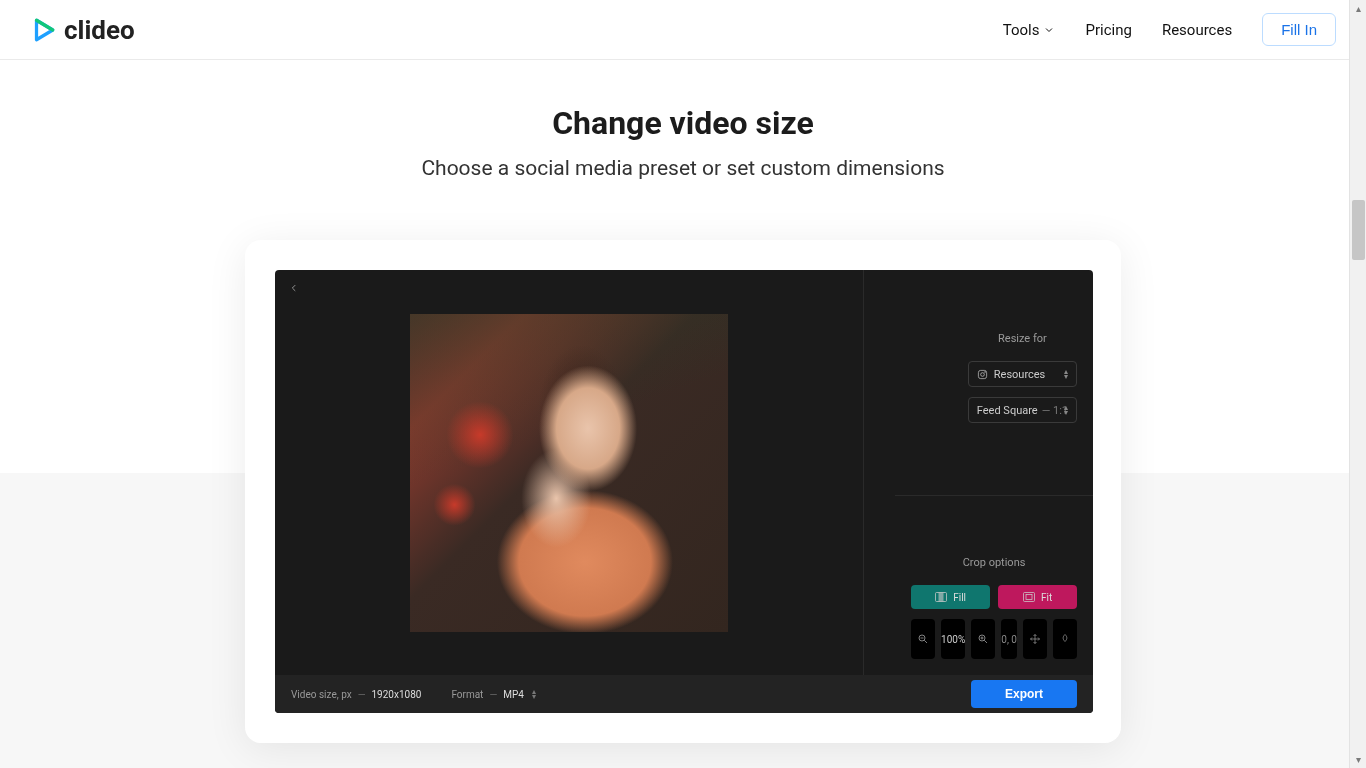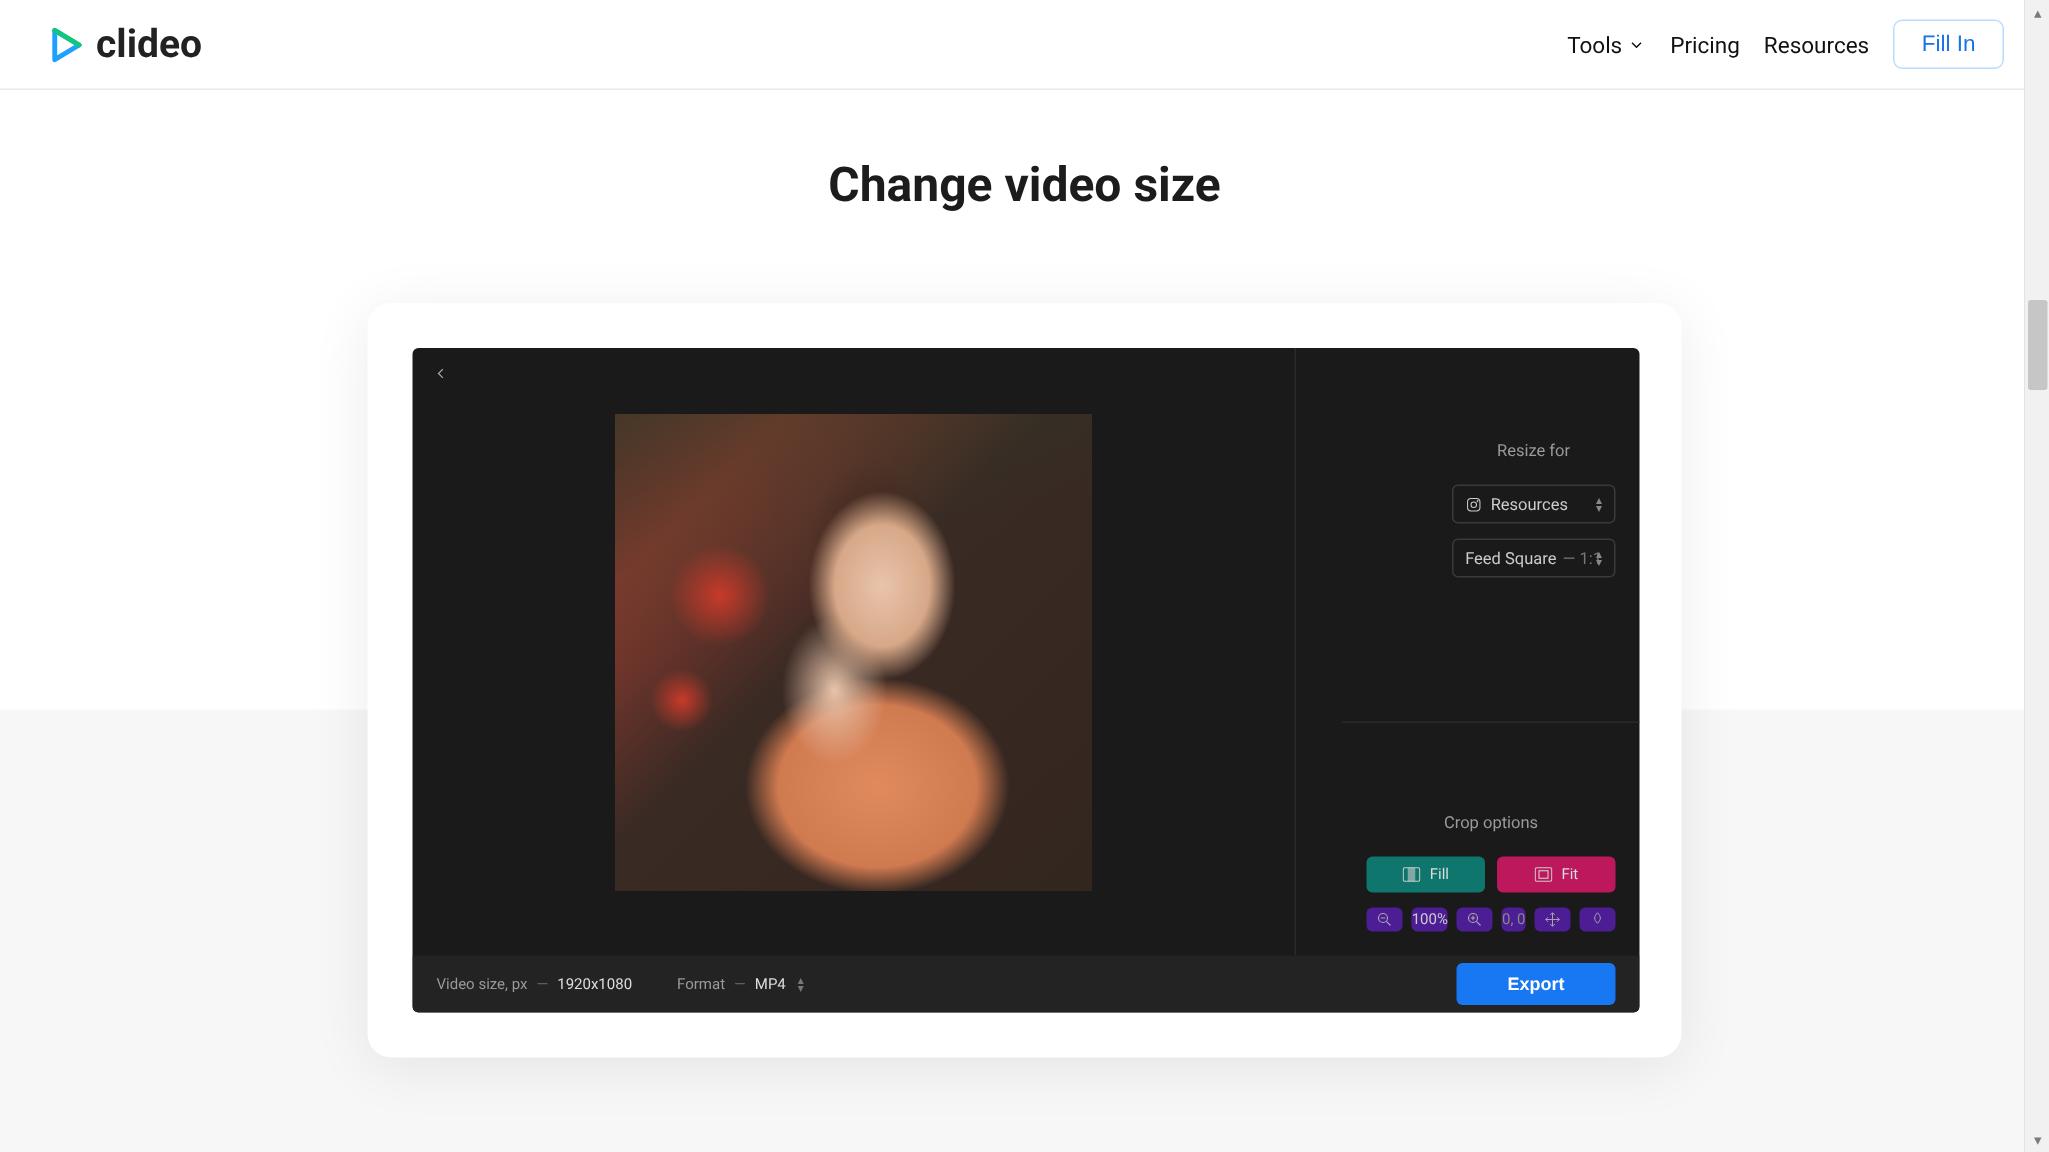--- a/index.html
+++ b/index.html
@@ -2,21 +2,21 @@
 <html><head>
 <meta charset="utf-8">
 <style>
 * { margin: 0; padding: 0; box-sizing: border-box; }
 body { font-family: -apple-system, BlinkMacSystemFont, "Segoe UI", Roboto, Helvetica, Arial, sans-serif; background: #fff; color: #111; width: 1366px; height: 768px; overflow: hidden; }
 
 
 .header { height: 60px; border-bottom: 1px solid #eaeaea; display: flex; align-items: center; justify-content: space-between; padding: 0 30px; }
 .logo { display: flex; align-items: center; gap: 8px; font-size: 26px; font-weight: 700; color: #222; }
 .logo svg { width: 26px; height: 26px; }
-.nav { display: flex; align-items: center; gap: 16px; font-size: 15px; color: #111; }
+.nav { display: flex; align-items: center; gap: 30px; font-size: 15px; color: #111; }
 .nav-item { display: flex; align-items: center; gap: 4px; cursor: pointer; }
 .signin-btn { border: 1px solid #bcdcff; color: #1a73e8; padding: 7px 18px; border-radius: 6px; font-size: 15px; cursor: pointer; background: #fff; }
 
 
 .hero { text-align: center; padding: 44px 0 30px; }
 .hero h1 { font-size: 32px; font-weight: 700; color: #1c1c1c; }
 .hero p { margin-top: 14px; font-size: 21px; color: #333; }
 
 
 .card { width: 876px; margin: 30px auto 0; background: #fff; border-radius: 16px; box-shadow: 0 6px 40px rgba(0,0,0,.08); padding: 30px; }
@@ -50,21 +50,21 @@
 .sel { border: 1px solid #3a3a3a; border-radius: 4px; height: 26px; display: flex; align-items: center; padding: 0 8px; margin-bottom: 10px; cursor: pointer; position: relative; }
 .sel .chev { position: absolute; right: 8px; color: #888; display: flex; flex-direction: column; line-height: 5px; font-size: 8px; }
 .sel .dim { color: #777; margin-left: 4px; }
 .sel svg { width: 11px; height: 11px; margin-right: 6px; stroke: #ccc; }
 
 .side-bot { border-top: 1px solid #2a2a2a; padding: 60px 16px 16px; }
 .crop-row { display: flex; gap: 8px; margin-bottom: 10px; }
 .pill { flex: 1; background: #be185d; border-radius: 4px; height: 24px; display: flex; align-items: center; justify-content: center; gap: 6px; font-size: 10px; cursor: pointer; color: #ddd; }
 .pill.active { background: #0f766e; }
 .tool-row { display: flex; gap: 6px; }
-.tool { background: #4c1d95; border-radius: 4px; height: 16px; display: flex; align-items: center; justify-content: center; font-size: 10px; cursor: pointer; color: #ccc; }
+.tool { background: #000000; border-radius: 4px; height: 40px; display: flex; align-items: center; justify-content: center; font-size: 10px; cursor: pointer; color: #ccc; }
 .tool.sq { width: 24px; }
 .tool.wide { flex: 1; cursor: default; }
 .tool.dim { color: #888; }
 
 
 .bottom { height: 38px; background: #232323; display: flex; align-items: center; padding: 0 16px; color: #999; font-size: 10px; }
 .binfo { display: flex; align-items: center; gap: 4px; margin-right: 30px; }
 .binfo .val { color: #ddd; }
 .binfo .dash { color: #666; margin: 0 2px; }
 .export-btn { margin-left: auto; background: #1877f2; color: #fff; padding: 7px 34px; border-radius: 4px; font-size: 12px; cursor: pointer; border:none;font-weight:bold; }
@@ -111,20 +111,21 @@
       </div>
     <div class="nav-item">
         <span>Resources</span>
       </div>
     <button class="signin-btn">Fill In</button>
   </nav>
 </header>
 
 <section class="hero">
   <h1>Change video size</h1>
+  <p>Choose a social media preset or set custom dimensions</p>
 </section>
 
 <div class="card">
   <div class="editor">
     <div class="editor-main">
       <div class="preview">
         <div class="back-btn">
           <svg width="10" height="10" viewBox="0 0 24 24">
               <path d="M15 5l-7 7 7 7" fill="none" stroke="#aaa" stroke-width="2"></path>
             </svg>

